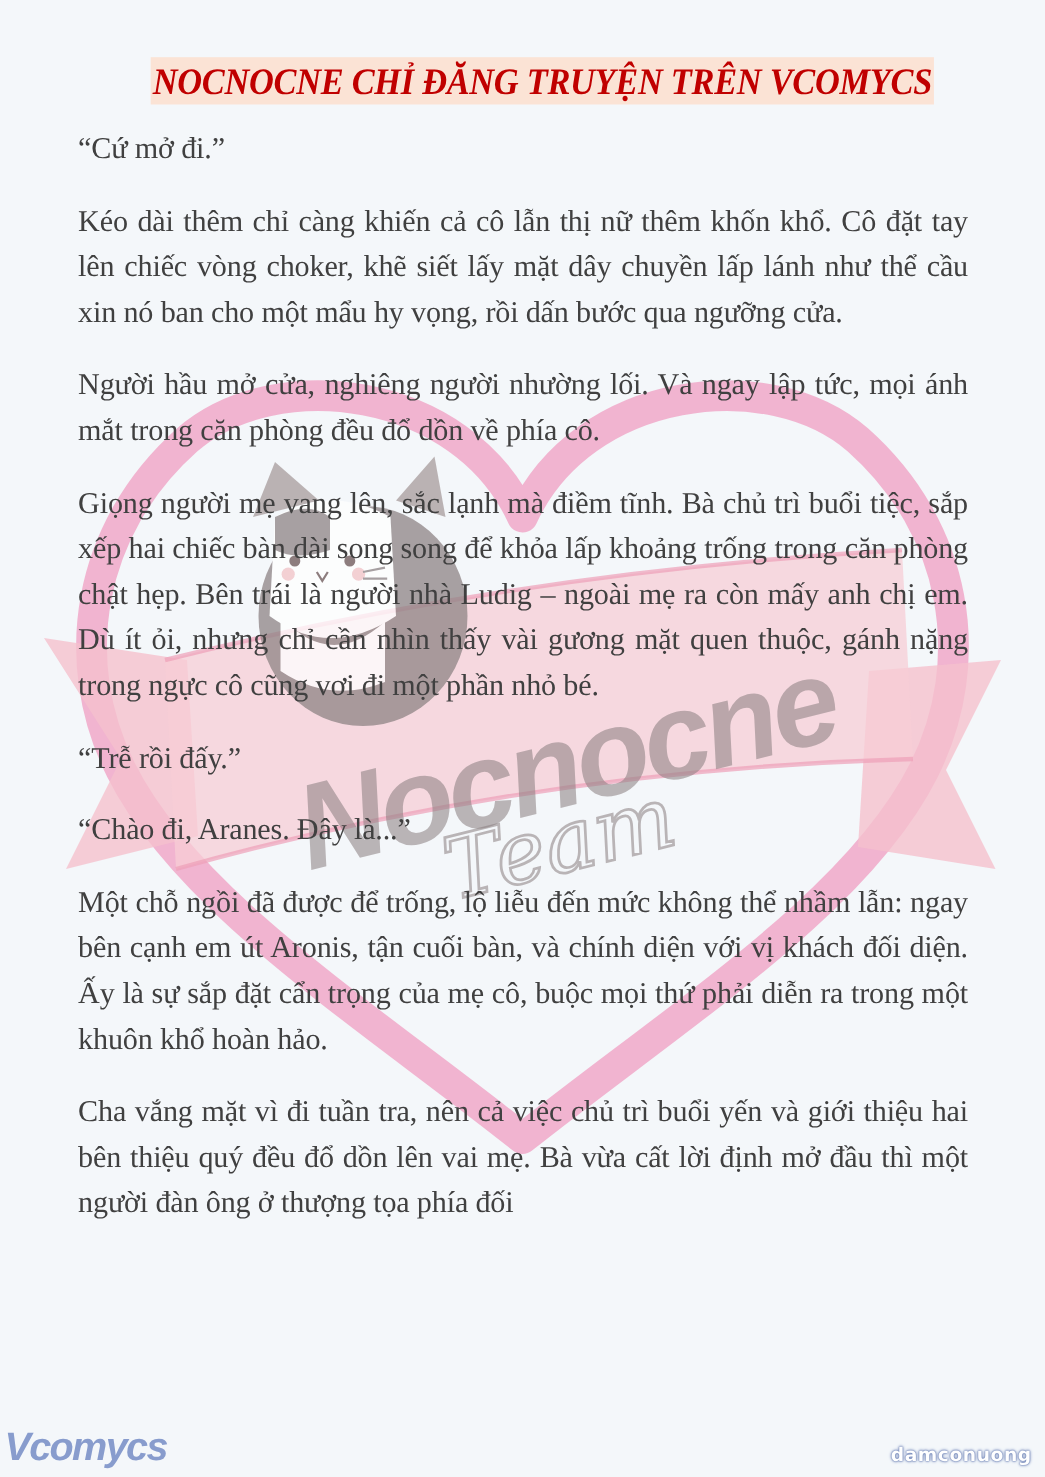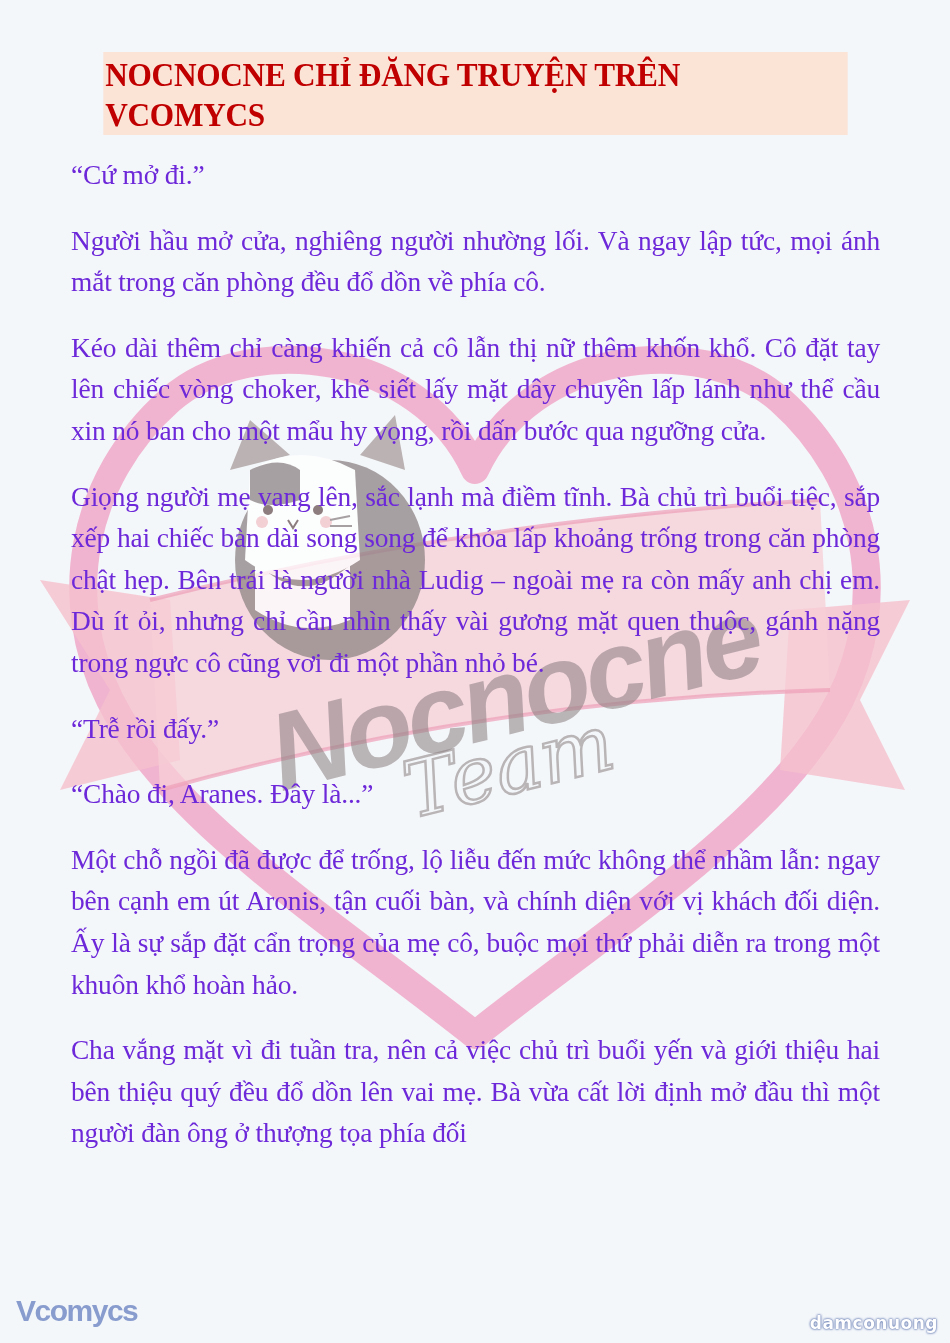--- a/index.html
+++ b/index.html
@@ -22,58 +22,60 @@
     height: 1343px;
     z-index: 0;
     pointer-events: none;
   }
   .page {
     position: relative;
     z-index: 1;
     padding: 52px 70px 0 71px;
   }
   .banner {
-    text-align: left;
+    text-align: right;
     margin: 0;
+    font-style: italic;
   }
   .banner span {
     display: inline-block;
     background: #fbe3d5;
     color: #c00000;
     font-family: "Liberation Serif", "DejaVu Serif", serif;
     font-weight: bold;
     font-size: 34px;
     line-height: 40px;
     padding: 3px 2px 0 2px;
     letter-spacing: -0.3px;
     transform: scaleX(0.92);
     transform-origin: center;
   }
   .content {
     margin-top: 20px;
   }
   .para {
-    color: #6d28d9;
+    color: #404040;
     font-size: 27.4px;
     line-height: 41.6px;
     margin: 0 0 24px 0;
     text-align: justify;
     letter-spacing: -0.15px;
   }
   .para.first {
     margin-top: 0;
   }
   .footer-logo {
     position: absolute;
-    left: 16px;
+    left: 4px;
     top: 1294px;
     z-index: 2;
     font-family: "Liberation Sans", "DejaVu Sans", sans-serif;
+    font-style: italic;
     font-weight: bold;
-    font-size: 30px;
+    font-size: 36px;
     color: #7d93c9;
     letter-spacing: -1.5px;
     opacity: 0.9;
   }
   .footer-credit {
     position: absolute;
     right: 12px;
     top: 1313px;
     z-index: 2;
     font-family: "DejaVu Sans", "Liberation Sans", sans-serif;
@@ -125,22 +127,22 @@
   <text x="400" y="800" transform="rotate(-14 480 760)" font-family="DejaVu Serif, Liberation Serif, serif" font-style="italic" font-size="78" fill="none" stroke="#8a7f80" stroke-width="2.5" opacity="0.55">Team</text>
 </svg>
 
 <main class="page">
   <h1 class="banner">
     <span>NOCNOCNE CHỈ ĐĂNG TRUYỆN TRÊN VCOMYCS</span>
   </h1>
 
   <article class="content">
     <p class="para first">“Cứ mở đi.”</p>
+    <p class="para">Kéo dài thêm chỉ càng khiến cả cô lẫn thị nữ thêm khốn khổ. Cô đặt tay lên chiếc vòng choker, khẽ siết lấy mặt dây chuyền lấp lánh như thể cầu xin nó ban cho một mẩu hy vọng, rồi dấn bước qua ngưỡng cửa.</p>
     <p class="para">Người hầu mở cửa, nghiêng người nhường lối. Và ngay lập tức, mọi ánh mắt trong căn phòng đều đổ dồn về phía cô.</p>
-    <p class="para">Kéo dài thêm chỉ càng khiến cả cô lẫn thị nữ thêm khốn khổ. Cô đặt tay lên chiếc vòng choker, khẽ siết lấy mặt dây chuyền lấp lánh như thể cầu xin nó ban cho một mẩu hy vọng, rồi dấn bước qua ngưỡng cửa.</p>
     <p class="para">Giọng người mẹ vang lên, sắc lạnh mà điềm tĩnh. Bà chủ trì buổi tiệc, sắp xếp hai chiếc bàn dài song song để khỏa lấp khoảng trống trong căn phòng chật hẹp. Bên trái là người nhà Ludig – ngoài mẹ ra còn mấy anh chị em. Dù ít ỏi, nhưng chỉ cần nhìn thấy vài gương mặt quen thuộc, gánh nặng trong ngực cô cũng vơi đi một phần nhỏ bé.</p>
     <p class="para">“Trễ rồi đấy.”</p>
     <p class="para">“Chào đi, Aranes. Đây là...”</p>
     <p class="para">Một chỗ ngồi đã được để trống, lộ liễu đến mức không thể nhầm lẫn: ngay bên cạnh em út Aronis, tận cuối bàn, và chính diện với vị khách đối diện. Ấy là sự sắp đặt cẩn trọng của mẹ cô, buộc mọi thứ phải diễn ra trong một khuôn khổ hoàn hảo.</p>
     <p class="para">Cha vắng mặt vì đi tuần tra, nên cả việc chủ trì buổi yến và giới thiệu hai bên thiệu quý đều đổ dồn lên vai mẹ. Bà vừa cất lời định mở đầu thì một người đàn ông ở thượng tọa phía đối</p>
   </article>
 </main>
 
 <div class="footer-logo">Vcomycs</div>
 <div class="footer-credit">damconuong</div>

